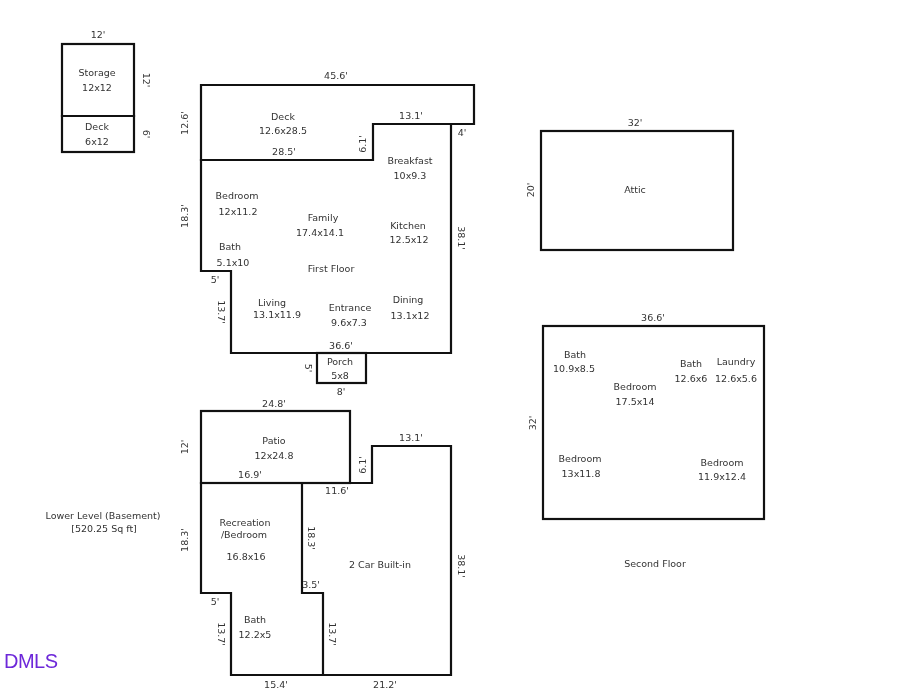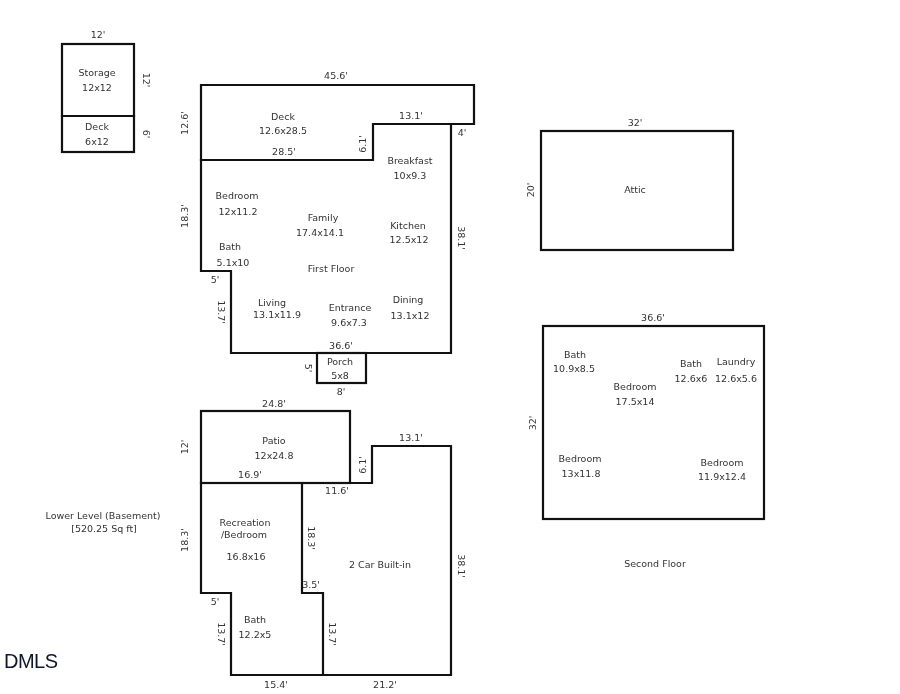--- a/index.html
+++ b/index.html
@@ -3,21 +3,21 @@
   <meta charset="utf-8">
   <style>
     html, body { margin: 0; padding: 0; background: #ffffff; }
     body { width: 900px; height: 694px; position: relative; overflow: hidden;
            font-family: "DejaVu Sans", sans-serif; color: #222; }
     svg { position: absolute; left: 0; top: 0; }
     .wall { fill: none; stroke: #111; stroke-width: 2.2; stroke-linejoin: miter; stroke-linecap: square; }
     .lbl { font-family: "DejaVu Sans", sans-serif; font-size: 9.5px; fill: #333; text-anchor: middle; }
     .dim { font-family: "DejaVu Sans", sans-serif; font-size: 9.5px; fill: #333; text-anchor: middle; }
     .logo { position: absolute; left: 4px; top: 650px; font-family: "Liberation Sans", sans-serif;
-            font-size: 20px; letter-spacing: -0.5px; color: #0f172a; font-weight: normal; }
+            font-size: 20px; letter-spacing: -0.5px; color: #6d28d9; font-weight: normal; }
   </style>
 </head>
 <body>
 
 <svg width="900" height="694" viewBox="0 0 900 694">
 
   <g>
     <rect class="wall" x="62" y="44" width="72" height="108"></rect>
     <line class="wall" x1="62" y1="116" x2="134" y2="116"></line>
     <text class="dim" x="98" y="38">12'</text>

